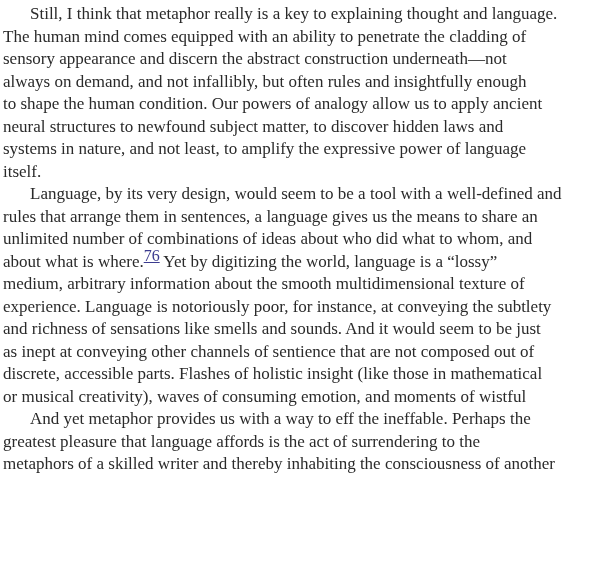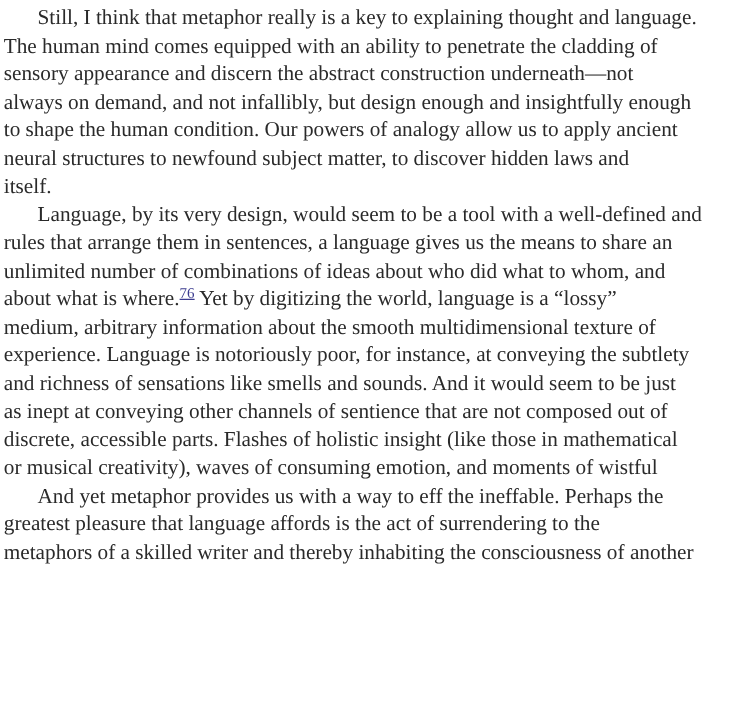--- a/index.html
+++ b/index.html
@@ -23,39 +23,40 @@
   .line {
     height: 22.5px;
     line-height: 22.5px;
     white-space: pre;
   }
   .line.indent {
     padding-left: 27px;
   }
   a.footnote {
     color: var(--link-color, #3b3b8f);
-    font-size: 12px;
+    font-size: 16px;
     line-height: 0;
     position: relative;
     top: -6px;
     text-decoration: underline;
     cursor: pointer;
   }
 </style>
 </head>
 <body>
 
 <div class="page">
   <div>
       <div class="line indent">Still, I think that metaphor really is a key to explaining thought and language.</div>
       <div class="line">The human mind comes equipped with an ability to penetrate the cladding of</div>
       <div class="line">sensory appearance and discern the abstract construction underneath—not</div>
-      <div class="line">always on demand, and not infallibly, but design enough and insightfully enough</div>
+      <div class="line">always on demand, and not infallibly, but often rules and insightfully enough</div>
       <div class="line">to shape the human condition. Our powers of analogy allow us to apply ancient</div>
       <div class="line">neural structures to newfound subject matter, to discover hidden laws and</div>
+      <div class="line">systems in nature, and not least, to amplify the expressive power of language</div>
       <div class="line">itself.</div>
       <div class="line indent">Language, by its very design, would seem to be a tool with a well-defined and</div>
       <div class="line">rules that arrange them in sentences, a language gives us the means to share an</div>
       <div class="line">unlimited number of combinations of ideas about who did what to whom, and</div>
       <div class="line"><span>about what is where.</span><a class="footnote" href="#">76</a><span> Yet by digitizing the world, language is a “lossy”</span></div>
       <div class="line">medium, arbitrary information about the smooth multidimensional texture of</div>
       <div class="line">experience. Language is notoriously poor, for instance, at conveying the subtlety</div>
       <div class="line">and richness of sensations like smells and sounds. And it would seem to be just</div>
       <div class="line">as inept at conveying other channels of sentience that are not composed out of</div>
       <div class="line">discrete, accessible parts. Flashes of holistic insight (like those in mathematical</div>

